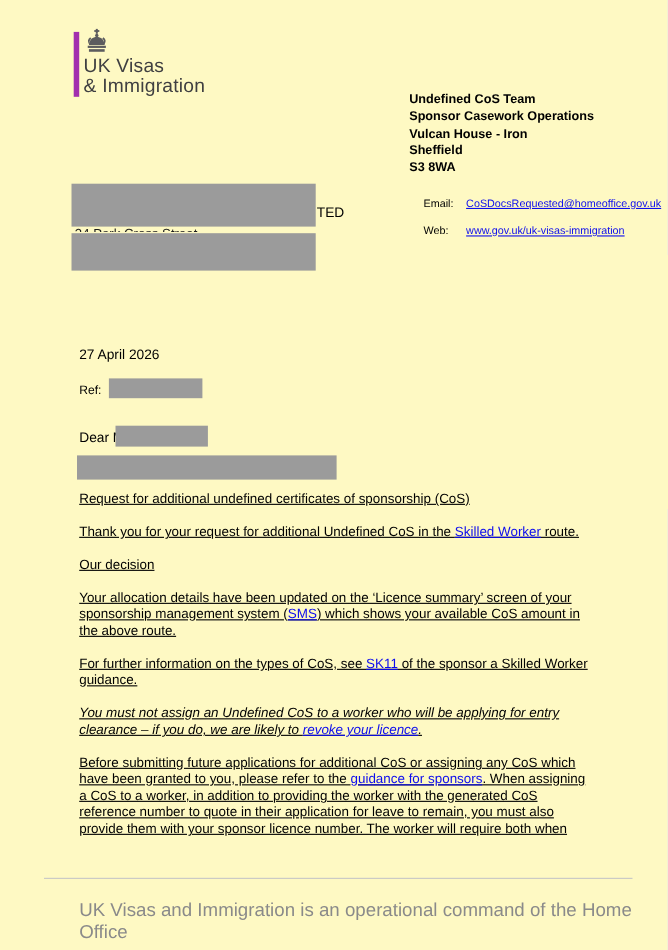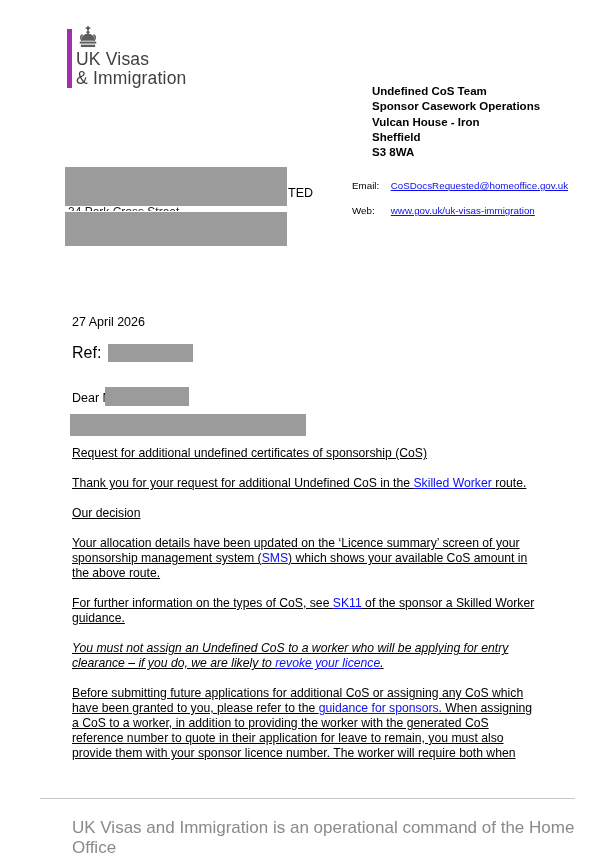--- a/index.html
+++ b/index.html
@@ -1,37 +1,37 @@
 <!DOCTYPE html>
 <html style="--brand-bar: #a22fae; --link: #0d0dee; --redaction: #9b9b9b; --footer-text: #8a8a8a;"><head>
 <meta charset="utf-8">
 <style>
   html,body { margin:0; padding:0; background:#e9e9e9; }
   .page {
     position:relative; width:607px; height:864px; margin:0 auto;
-    background:#ffffff; overflow:hidden;
+    background:#fef9c3; overflow:hidden;
     font-family:"Liberation Sans", sans-serif; color:#000;
   }
   
   .brand-bar { position:absolute; left:67px; top:29px; width:5px; height:59px; background:var(--brand-bar,#a22fae); }
   .crown { position:absolute; left:77px; top:26px; }
   .brand-text { position:absolute; left:76px; top:50px; font-size:17.5px; line-height:19px; color:#3f3f41; letter-spacing:.2px; }
   .sender { position:absolute; left:372px; top:84px; font-size:11.5px; font-weight:bold; line-height:15.3px; }
-  .contact-row { position:absolute; left:352px; font-size:9.8px; }
+  .contact-row { position:absolute; left:385px; font-size:9.8px; }
   .contact-row .lbl { display:inline-block; width:36px; }
   .contact-row a { color:var(--link,#0000EE); text-decoration:underline; cursor:pointer; }
   
   .redact { background:var(--redaction,#9b9b9b); }
   .recipient-box1 { position:absolute; left:65px; top:167px; width:222px; height:39px; }
   .recipient-fragment { position:absolute; left:288px; top:186px; font-size:12.5px; }
   .recipient-sliver { position:absolute; left:68px; top:206px; width:190px; height:5px; overflow:hidden; font-size:12px; line-height:13px; color:#1c1c1c; }
   .recipient-box2 { position:absolute; left:65px; top:212px; width:222px; height:34px; }
   
   .date-line { position:absolute; left:72px; top:315px; font-size:12.5px; }
-  .ref-line { position:absolute; left:72px; top:344px; font-size:16px; }
+  .ref-line { position:absolute; left:72px; top:344px; font-size:11px; }
   .ref-line .redact { display:inline-block; width:85px; height:18px; vertical-align:-4px; margin-left:7px; }
   .dear-line { position:absolute; left:72px; top:387px; font-size:12.5px; }
   .dear-line .redact { display:inline-block; width:84px; height:19px; vertical-align:-4px; margin-left:-8px; }
   .wide-redact { position:absolute; left:70px; top:414px; width:236px; height:22px; }
   
   .body-copy { position:absolute; left:72px; top:446px; width:470px; font-size:12.2px; line-height:15px; }
   .body-copy p { margin:0 0 15px 0;text-decoration:underline; }
   .body-copy .hd { font-weight:normal; text-decoration:underline; }
   .body-copy a { color:var(--link,#0000EE); text-decoration:underline; cursor:pointer; }
   .italic { font-style:italic; }

